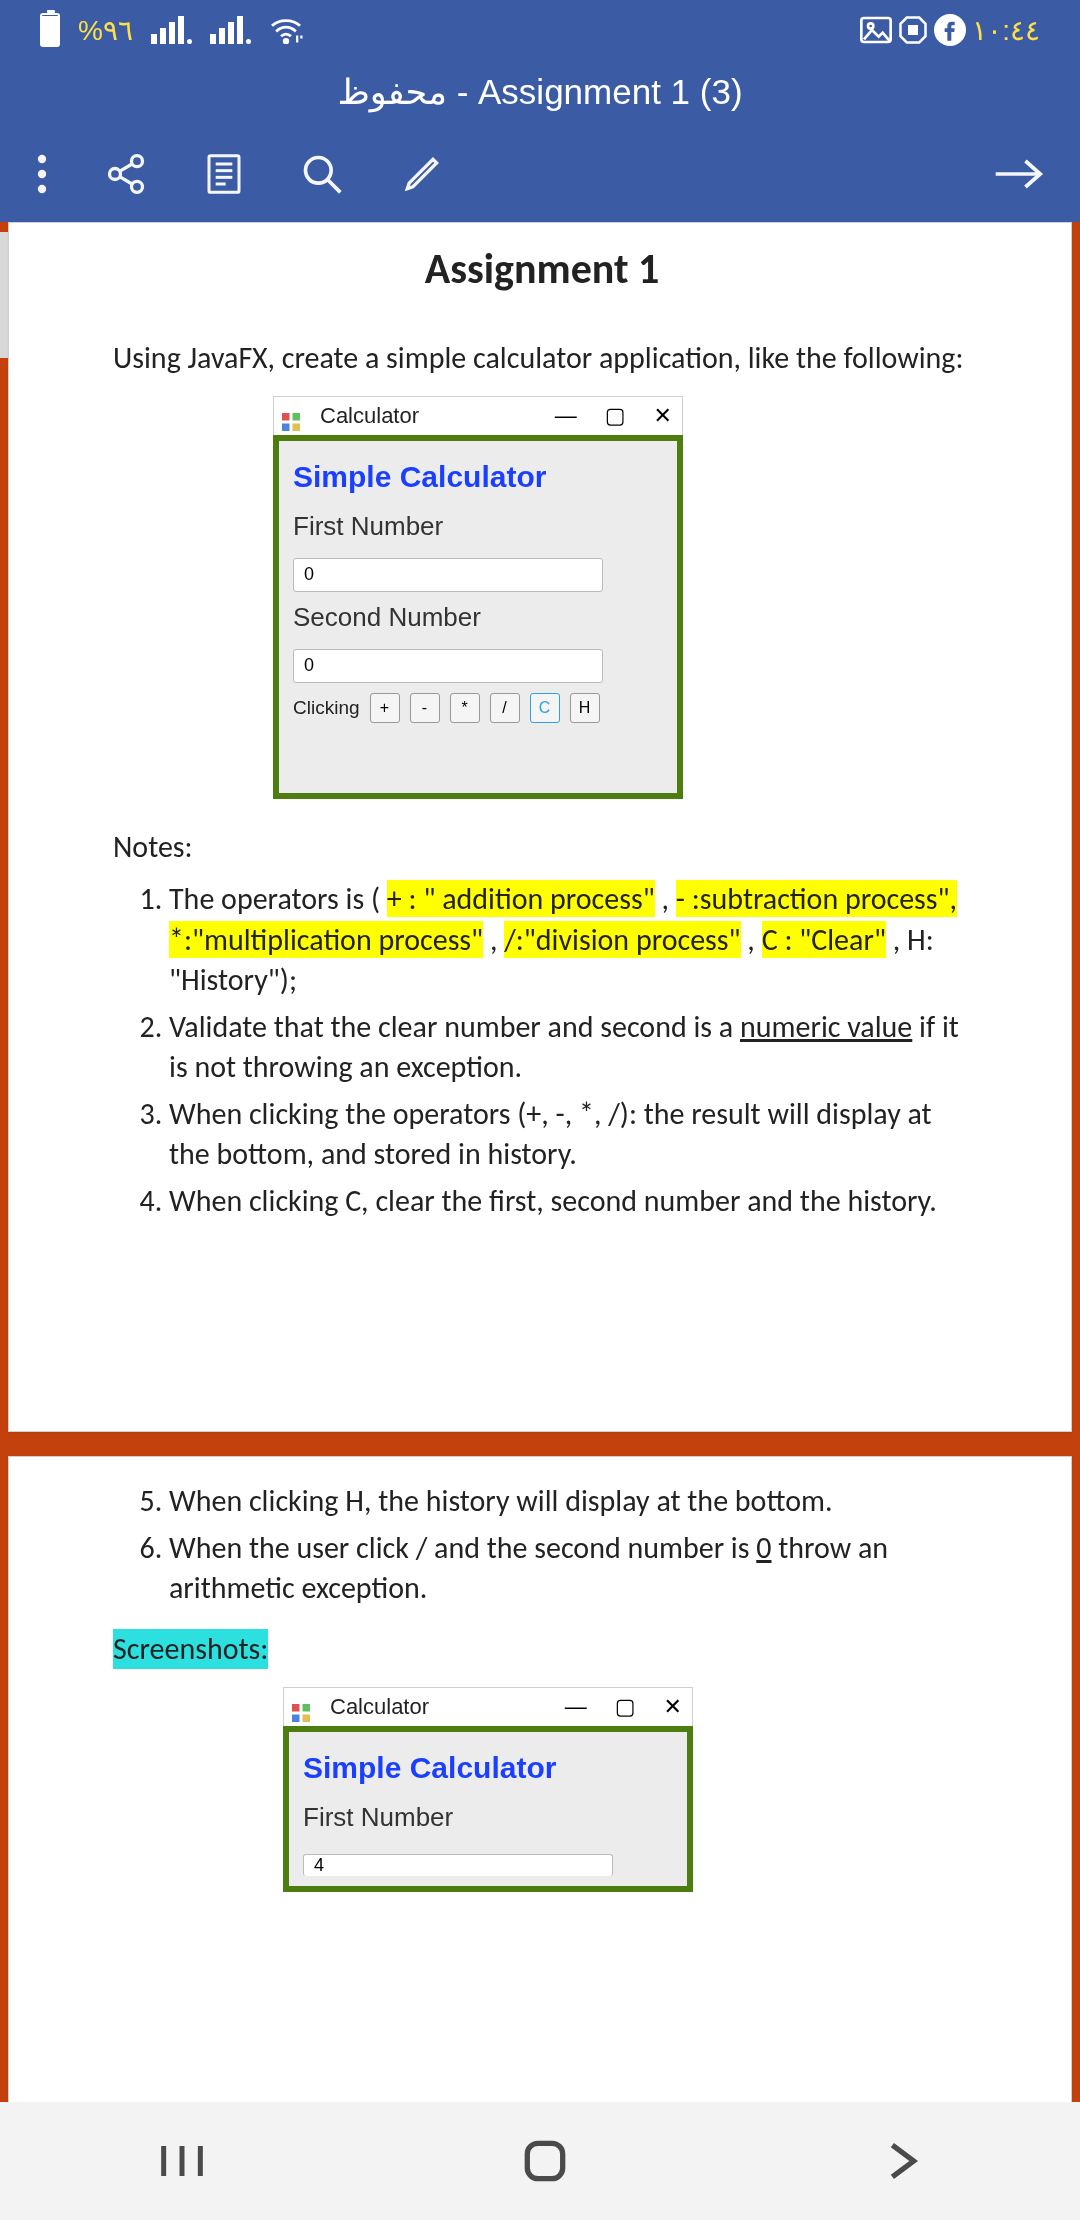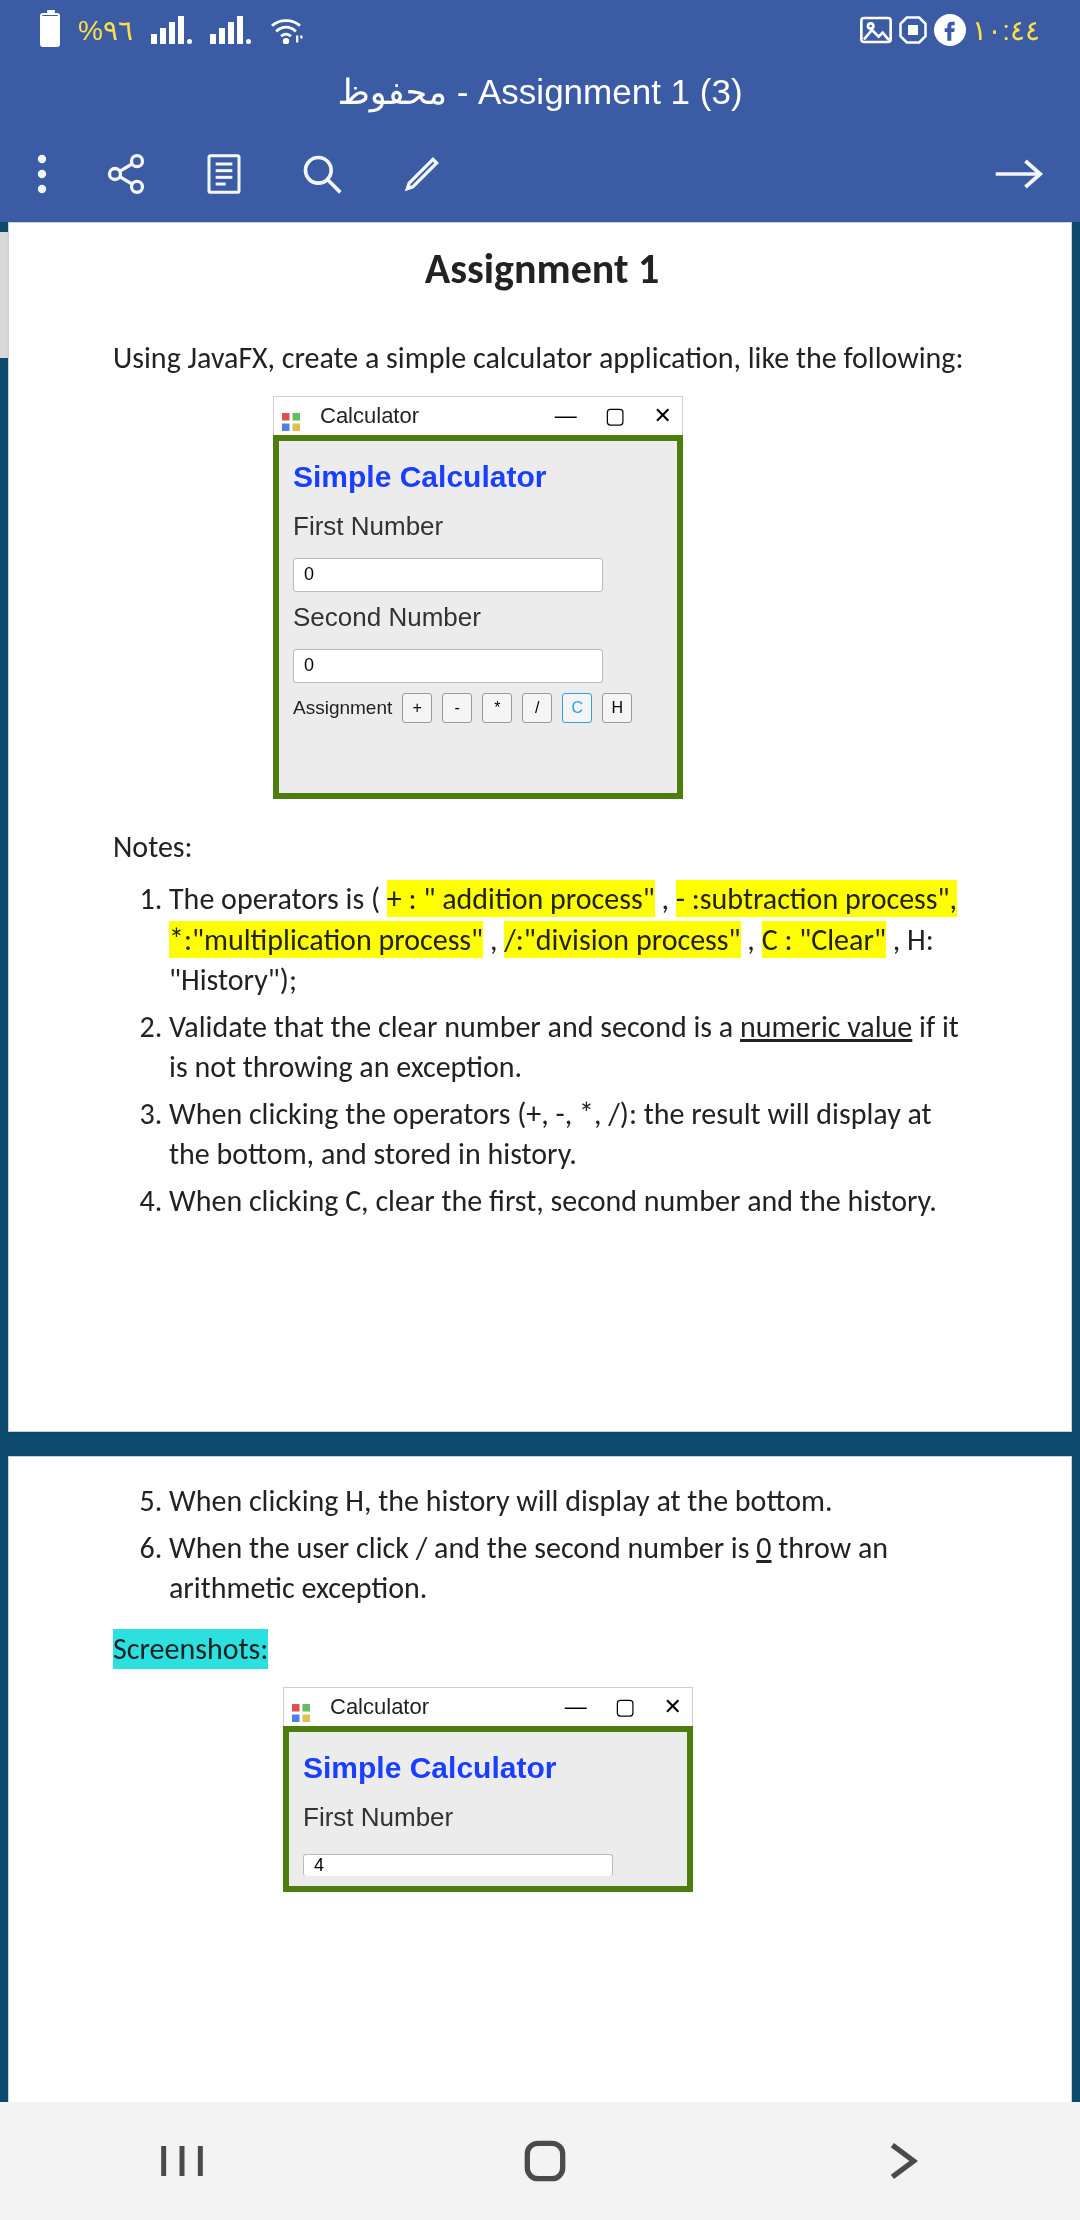--- a/index.html
+++ b/index.html
@@ -57,21 +57,21 @@
     height:96px;
     display:flex;
     align-items:center;
     justify-content:space-between;
     padding:0 36px;
   }
   .toolbar-left{display:flex; gap:56px; align-items:center;}
   .tb-icon{ color:#fff; opacity:.95; }
 
   
-  .pages-wrap{ background:#0c4a6e; display:flex; flex-direction:column; gap:24px; padding:0 0 0; }
+  .pages-wrap{ background:#c2410c; display:flex; flex-direction:column; gap:24px; padding:0 0 0; }
   .page{
     background:#fff;
     margin:0 8px;
     border:1px solid #cfcfcf;
     box-shadow:0 1px 2px rgba(0,0,0,.06);
     padding:18px 100px 40px 104px;
     font-family: Calibri, Arial, sans-serif;
     color:#222;
     position:relative;
     font-size:30px;
@@ -287,21 +287,21 @@
           <span>✕</span>
         </div>
       </div>
       <div class="calc-body">
         <h3>Simple Calculator</h3>
         <div class="lab">First Number</div>
         <input value="0" style="">
         <div class="lab">Second Number</div>
         <input value="0" style="">
         <div class="op-row">
-          <span>Assignment</span>
+          <span>Clicking</span>
           <button>+</button>
           <button>-</button>
           <button>*</button>
           <button>/</button>
           <button class="c">C</button>
           <button>H</button>
         </div>
       </div>
     </div>
 

